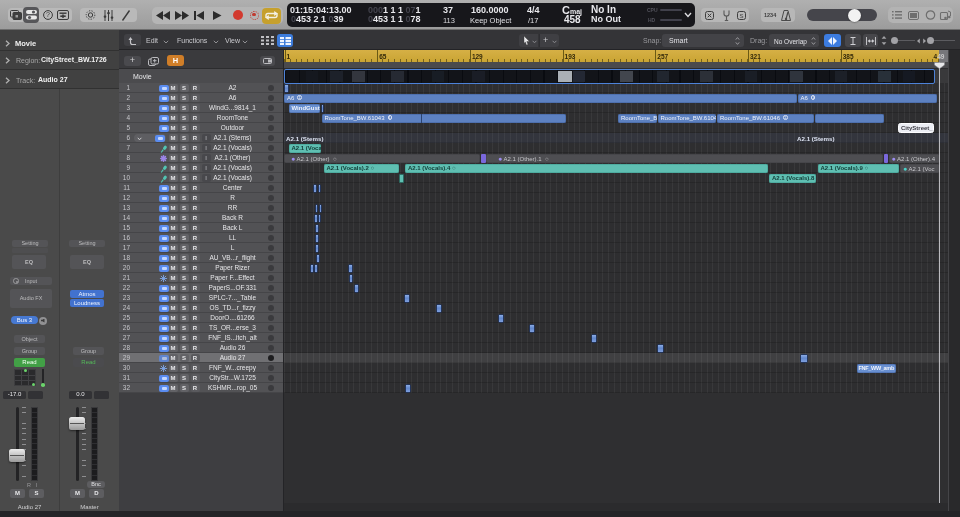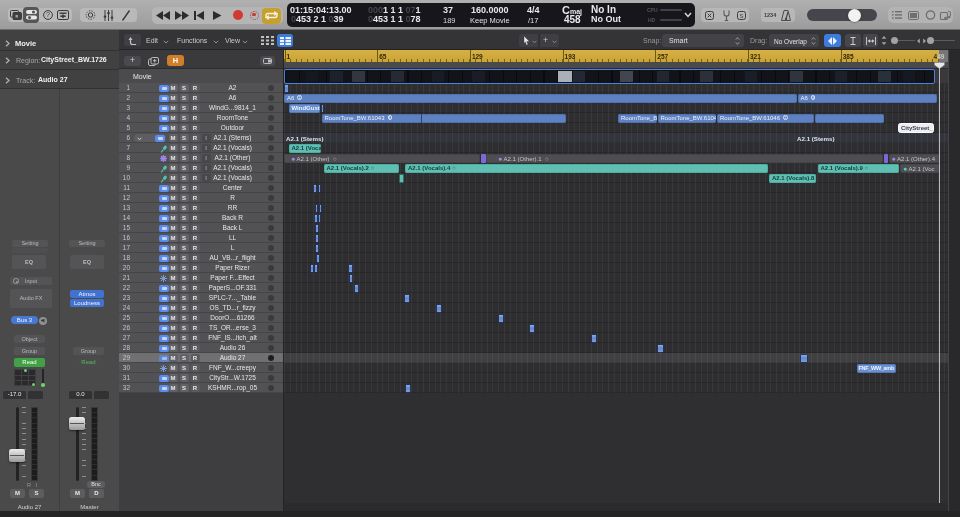--- a/index.html
+++ b/index.html
@@ -99,23 +99,23 @@
     </g>
     <polygon points="9.2,0 13,2.5 9.2,5" fill="#f4f0e2"></polygon>
     <polygon points="3.8,9 0,6.5 3.8,4" fill="#f4f0e2"></polygon>
   </svg>
 <div class="a" style="left:287px;top:3px;width:408px;height:24px;background:#17171b;border-radius:5px;"></div>
 <div class="lbl" style="left:290px;top:5px;height:10px;font-size:9px;line-height:10px;color:#e8e8ec;font-weight:bold;">01:15:04:13.00</div>
 <div class="lbl" style="left:291px;top:15px;height:10px;font-size:9px;line-height:9px;color:#e8e8ec;font-weight:bold;"><span style="color:#44444e">0</span>453 2 1 <span style="color:#44444e">0</span>39</div>
 <div class="lbl" style="left:368px;top:5px;height:10px;font-size:9px;line-height:10px;color:#e8e8ec;font-weight:bold;"><span style="color:#44444e">000</span>1 1 1 <span style="color:#44444e">07</span>1</div>
 <div class="lbl" style="left:368px;top:15px;height:10px;font-size:9px;line-height:9px;color:#e8e8ec;font-weight:bold;"><span style="color:#44444e">0</span>453 1 1 <span style="color:#44444e">0</span>78</div>
 <div class="lbl" style="left:443px;top:5px;height:10px;font-size:9px;line-height:10px;color:#e8e8ec;font-weight:bold;">37</div>
-<div class="lbl" style="left:443px;top:16px;font-size:7.5px;color:#d8d8dc;">189</div>
+<div class="lbl" style="left:443px;top:16px;font-size:7.5px;color:#d8d8dc;">113</div>
 <div class="lbl" style="left:471px;top:5px;height:10px;font-size:9px;line-height:10px;color:#e8e8ec;font-weight:bold;">160.0000</div>
-<div class="lbl" style="left:470px;top:16px;font-size:7.5px;color:#e0e0e4;">Keep Movie</div>
+<div class="lbl" style="left:470px;top:16px;font-size:7.5px;color:#e0e0e4;">Keep Object</div>
 <div class="lbl" style="left:527px;top:5px;height:10px;font-size:9px;line-height:10px;color:#e8e8ec;font-weight:bold;">4/4</div>
 <div class="lbl" style="left:528px;top:16px;font-size:7.5px;color:#e0e0e4;">/17</div>
 <div class="lbl" style="left:562px;top:4px;font-size:11px;color:#e8e8ec;font-weight:bold;">C<span style="font-size:7px">maj</span></div>
 <div class="lbl" style="left:564px;top:15px;height:10px;font-size:10px;line-height:9px;color:#e8e8ec;font-weight:bold;">458</div>
 <div class="lbl" style="left:591px;top:5px;height:10px;font-size:10px;line-height:10px;color:#e8e8ec;font-weight:bold;">No In</div>
 <div class="lbl" style="left:591px;top:15px;height:10px;font-size:9px;line-height:9px;color:#e8e8ec;font-weight:bold;">No Out</div>
 <div class="lbl" style="left:647px;top:7px;font-size:5px;color:#53535c;font-weight:bold;">CPU</div>
 <div class="a" style="left:660px;top:9px;width:22px;height:2px;background:#41414c;border-radius:1px;"></div>
 <div class="lbl" style="left:648px;top:17px;font-size:5px;color:#53535c;font-weight:bold;">HD</div>
 <div class="a" style="left:660px;top:19px;width:22px;height:2px;background:#41414c;border-radius:1px;"></div>

